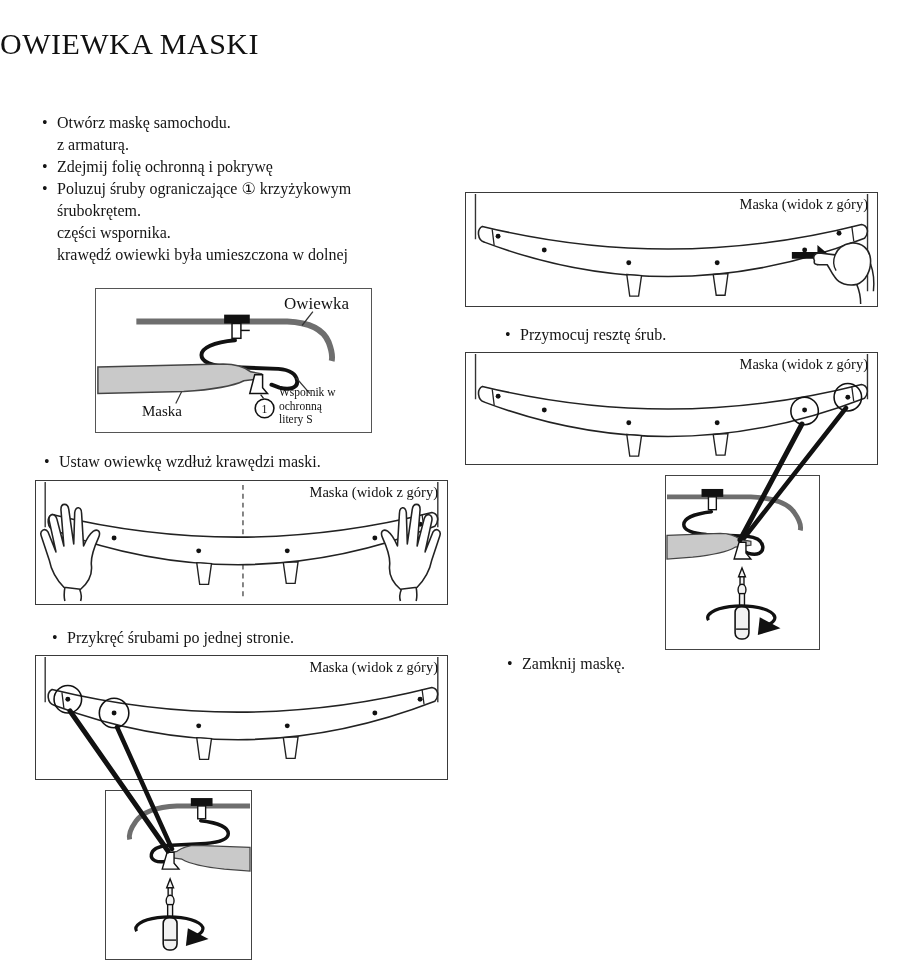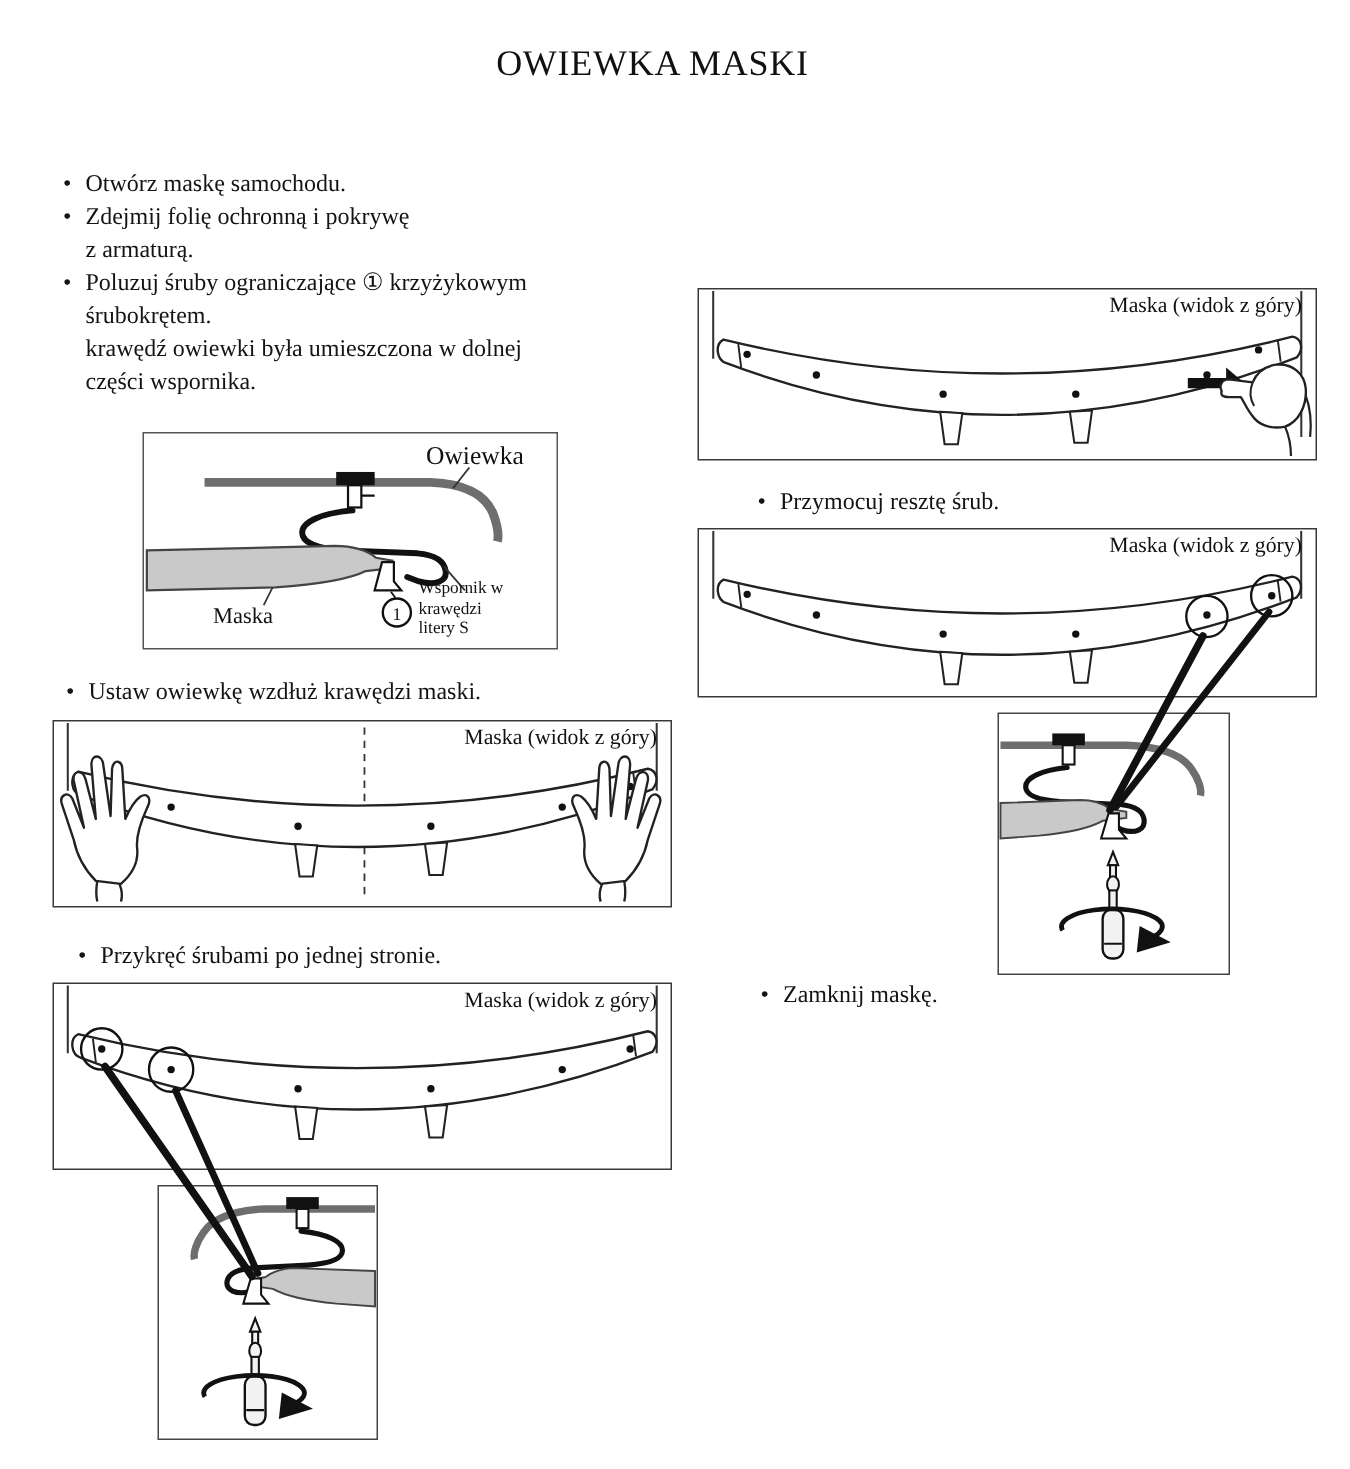--- a/index.html
+++ b/index.html
@@ -1,21 +1,21 @@
 <!DOCTYPE html>
 <html><head>
 <meta charset="utf-8">
 <style>
   html,body{margin:0;padding:0;}
   body{
     position:relative;width:900px;height:979px;background:#fff;overflow:hidden;
     font-family:"Liberation Serif","DejaVu Serif",serif;color:#141414;
   }
-  .title{position:absolute;left:0;top:24px;width:870px;text-align:center;
-         font-size:24px;line-height:39px;letter-spacing:.5px;color:#111;}
+  .title{position:absolute;left:0;top:24px;width:870px;
+         font-size:30px;line-height:39px;letter-spacing:.5px;color:#111;}
   .step{position:absolute;font-size:16px;line-height:22px;}
   .ln{white-space:nowrap;}
   .bl{display:inline-block;width:15px;}
   .cont{padding-left:15px;}
   .fig{position:absolute;border:1.5px solid #3a3a3a;background:#fff;box-sizing:border-box;}
   .fig svg{display:block;width:100%;height:100%;}
   .tvlabel{position:absolute;top:3px;right:9px;font-size:14.5px;color:#111;}
   .f1lbl{position:absolute;color:#111;}
   #overlay{position:absolute;left:0;top:0;z-index:6;pointer-events:none;}
 </style>
@@ -23,30 +23,30 @@
 <body>
 
 <div class="title">
   <div>OWIEWKA MASKI</div>
 </div>
 
 <div class="step" style="left:42px;top:112px">
   <div class="ln"><span class="bl">•</span><span>Otwórz maskę samochodu.</span></div>
 </div>
 <div class="step" style="left:42px;top:134px">
+  <div class="ln cont"><span>z armaturą.</span></div>
   <div class="ln"><span class="bl">•</span><span>Zdejmij folię ochronną i pokrywę</span></div>
-  <div class="ln cont"><span>z armaturą.</span></div>
 </div>
 <div class="step" style="left:42px;top:178px">
   <div class="ln"><span class="bl">•</span><span>Poluzuj śruby ograniczające ① krzyżykowym</span></div>
   <div class="ln cont"><span>śrubokrętem.</span></div>
 </div>
 <div class="step" style="left:42px;top:222px">
+  <div class="ln cont"><span>części wspornika.</span></div>
   <div class="ln cont"><span>krawędź owiewki była umieszczona w dolnej</span></div>
-  <div class="ln cont"><span>części wspornika.</span></div>
 </div>
 <div class="step" style="left:44px;top:451px">
   <div class="ln"><span class="bl">•</span><span>Ustaw owiewkę wzdłuż krawędzi maski.</span></div>
 </div>
 <div class="step" style="left:52px;top:627px">
   <div class="ln"><span class="bl">•</span><span>Przykręć śrubami po jednej stronie.</span></div>
 </div>
 
 <div class="step" style="left:500px;top:136px">
 </div>
@@ -70,21 +70,21 @@
     <path d="M 160 87 L 168 87 L 168 100 L 173 106 L 155 106 Z" fill="#fff" stroke="#111" stroke-width="1.5"></path>
     <path d="M 216 106 L 202 90" stroke="#333" stroke-width="1.2"></path>
     <path d="M 169 111 L 166 107" stroke="#111" stroke-width="1.2"></path>
     <circle cx="170" cy="121" r="9.5" fill="#fff" stroke="#111" stroke-width="1.6"></circle>
     <text x="170" y="126" text-anchor="middle" font-size="12" fill="#111">1</text>
   </svg>
   <span class="f1lbl" style="left:188px;top:5px;font-size:17px;">Owiewka</span>
   <span class="f1lbl" style="left:46px;top:114px;font-size:15px;">Maska</span>
   <div class="f1lbl" style="left:183px;top:97px;width:86px;text-align:left;font-size:11.5px;line-height:13.5px;">
     <div>Wspornik w</div>
-    <div>krawędzi</div>
+    <div>ochronną</div>
     <div>litery S</div>
   </div>
 </div>
 
 <div class="fig" style="left:35px;top:480px;width:413px;height:125px;">
   <svg viewBox="0 0 413 125">
     <path d="M 7 1 V 47 M 406 1 V 47" stroke="#333" stroke-width="1.4"></path>
     <path d="M 208 4 V 121" stroke="#333" stroke-width="1.2" stroke-dasharray="5 4"></path>
     <path d="M 14 34 Q 207 81 400 32 C 406 33 408 40 403 46 Q 207 122 16 50 C 9 48 8 37 14 34 Z" fill="#fff" stroke="#222" stroke-width="1.6"></path>
     <path d="M 24 37 L 26 53 M 390 34 L 392 49" stroke="#222" stroke-width="1.3"></path>

